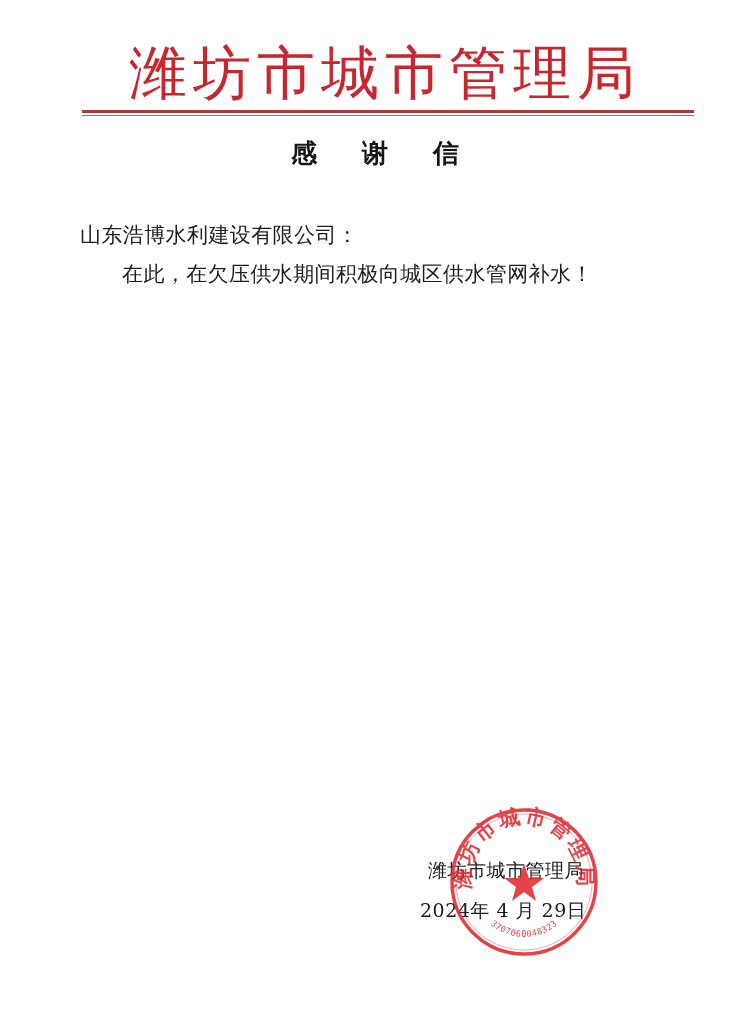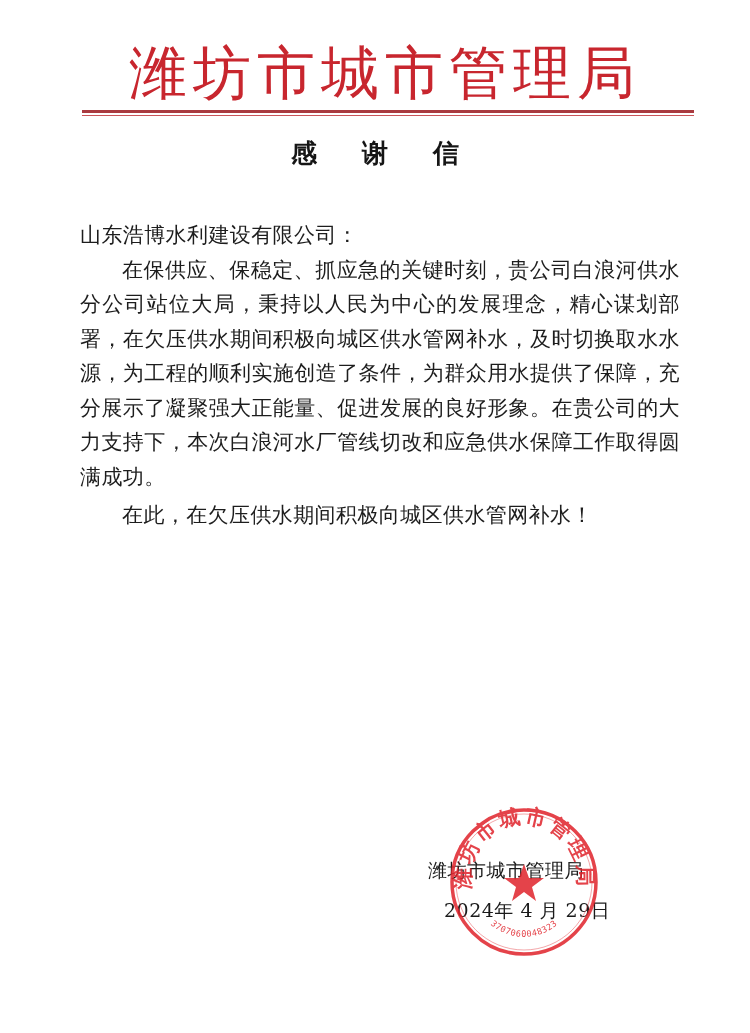--- a/index.html
+++ b/index.html
@@ -83,21 +83,21 @@
       position: absolute;
       left: 428px;
       top: 858px;
       font-size: 19px;
       letter-spacing: 0.5px;
       color: #1a1a1a;
       z-index: 2;
     }
     .sig-date {
       position: absolute;
-      left: 444px;
+      left: 420px;
       top: 898px;
       font-size: 19px;
       letter-spacing: 0.5px;
       color: #1a1a1a;
       z-index: 2;
     }
     .stamp {
       position: absolute;
       left: 448px;
       top: 806px;
@@ -112,21 +112,20 @@
 <body>
 
 <div class="letterhead">潍坊市城市管理局</div>
 <div class="rule rule-thick"></div>
 <div class="rule rule-thin"></div>
 
 <div class="doc-title">感 谢 信</div>
 
 <div class="body-text">
   <p class="salutation">山东浩博水利建设有限公司：</p>
-  <p class="indent">在保供应、保稳定、抓应急的关键时刻，贵公司白浪河供水分公司站位大局，秉持以人民为中心的发展理念，精心谋划部署，在欠压供水期间积极向城区供水管网补水，及时切换取水水源，为工程的顺利实施创造了条件，为群众用水提供了保障，充分展示了凝聚强大正能量、促进发展的良好形象。在贵公司的大力支持下，本次白浪河水厂管线切改和应急供水保障工作取得圆满成功。</p>
   <p class="indent closing">在此，在欠压供水期间积极向城区供水管网补水！</p>
 </div>
 
 <div class="sig-org">潍坊市城市管理局</div>
 <div class="sig-date">2024年 4 月 29日</div>
 
 <svg class="stamp" viewBox="0 0 152 152" xmlns="http://www.w3.org/2000/svg">
   <defs>
     <path id="topArc" d="M 24 86 A 54 54 0 1 1 128 86"></path>
     <path id="bottomArc" d="M 36 112 A 52 52 0 0 0 116 112"></path>

